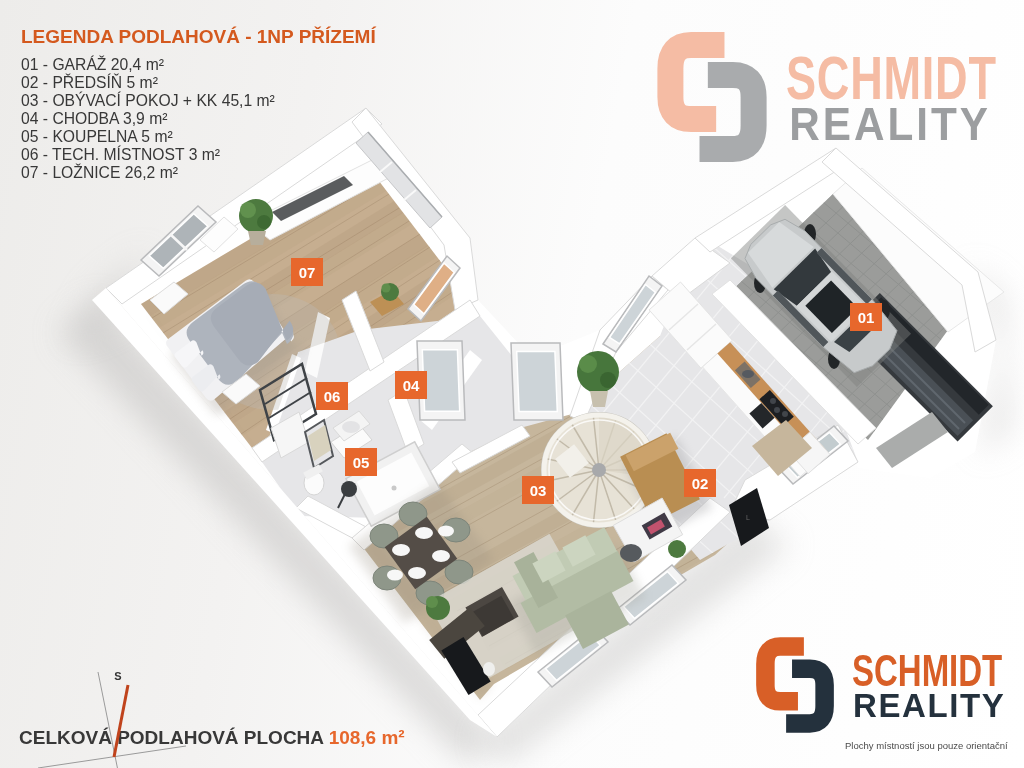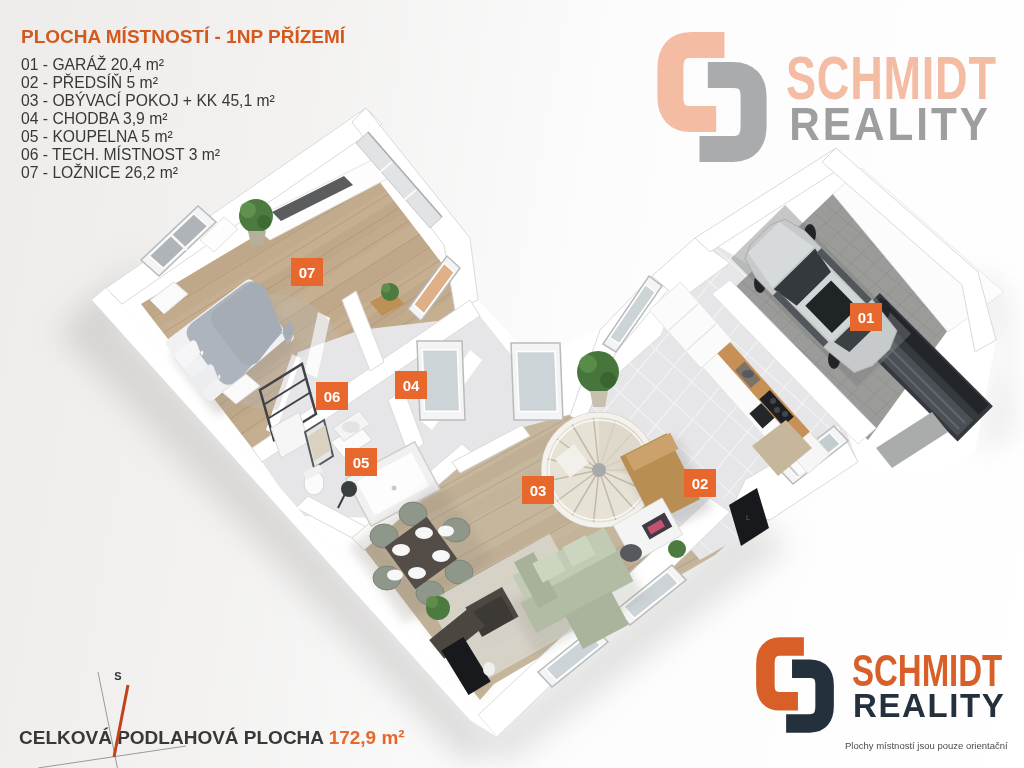--- a/index.html
+++ b/index.html
@@ -431,21 +431,21 @@
 <rect x="522" y="476" width="32" height="28" fill="#e7672c"></rect>
     <text x="538" y="495.5" font-size="15" font-weight="bold" fill="#fff" text-anchor="middle">03</text>
 
 <rect x="684" y="469" width="32" height="28" fill="#e7672c"></rect>
     <text x="700" y="488.5" font-size="15" font-weight="bold" fill="#fff" text-anchor="middle">02</text>
 
 <rect x="850" y="303" width="32" height="28" fill="#e7672c"></rect>
     <text x="866" y="322.5" font-size="15" font-weight="bold" fill="#fff" text-anchor="middle">01</text>
 </svg>
 
-<div class="abs" style="left:21px;top:26px;font-size:19px;font-weight:bold;color:#d4591e;letter-spacing:0px;">PLOCHA MÍSTNOSTÍ - 1NP PŘÍZEMÍ</div>
+<div class="abs" style="left:21px;top:26px;font-size:19px;font-weight:bold;color:#d4591e;letter-spacing:0px;">LEGENDA PODLAHOVÁ - 1NP PŘÍZEMÍ</div>
 
 <div class="abs" style="left:21px;top:56px;font-size:15.7px;color:#383838;line-height:18px;">
 01 - GARÁŽ 20,4 m²<br>
 02 - PŘEDSÍŇ 5 m²<br>
 03 - OBÝVACÍ POKOJ + KK 45,1 m²<br>
 04 - CHODBA 3,9 m²<br>
 05 - KOUPELNA 5 m²<br>
 06 - TECH. MÍSTNOST 3 m²<br>
 07 - LOŽNICE 26,2 m²
 </div>
@@ -469,21 +469,21 @@
       <path d="M 28.12,86.4 L 51.8,86.4 Q 66.60000000000001,86.4 66.60000000000001,69.12 L 66.60000000000001,48.0 Q 66.60000000000001,31.68 51.8,31.68 L 34.04,31.68" stroke="#24313d" stroke-width="18.5"></path>
     </g>
 
 <text x="128" y="52" font-size="44" font-weight="bold" fill="#d85f27" transform="scale(0.75,1)">SCHMIDT</text>
 
 <text x="97" y="83" font-size="33" font-weight="bold" fill="#24313d" transform="scale(1,1)" letter-spacing="1.6">REALITY</text>
 
 <text x="89" y="115" font-size="9.5" fill="#4a4a4a">Plochy místností jsou pouze orientační</text>
 </svg>
 
-<div class="abs" style="left:19px;top:727px;font-size:19px;font-weight:bold;color:#383838;">CELKOVÁ PODLAHOVÁ PLOCHA <span style="color:#e7672c">172,9 m²</span></div>
+<div class="abs" style="left:19px;top:727px;font-size:19px;font-weight:bold;color:#383838;">CELKOVÁ PODLAHOVÁ PLOCHA <span style="color:#e7672c">108,6 m²</span></div>
 
 <svg class="abs" width="200" height="200" viewBox="0 0 200 200" style="left:20px;top:640px">
 
 <line x1="18" y1="128" x2="166" y2="106" stroke="#9a9a9a" stroke-width="1"></line>
 <line x1="78" y1="32" x2="110" y2="190" stroke="#9a9a9a" stroke-width="1"></line>
 
 <line x1="94" y1="117" x2="108" y2="45" stroke="#c0431c" stroke-width="3"></line>
 <text x="98" y="40" font-size="11" font-weight="bold" fill="#333" text-anchor="middle">S</text>
 </svg>
 

